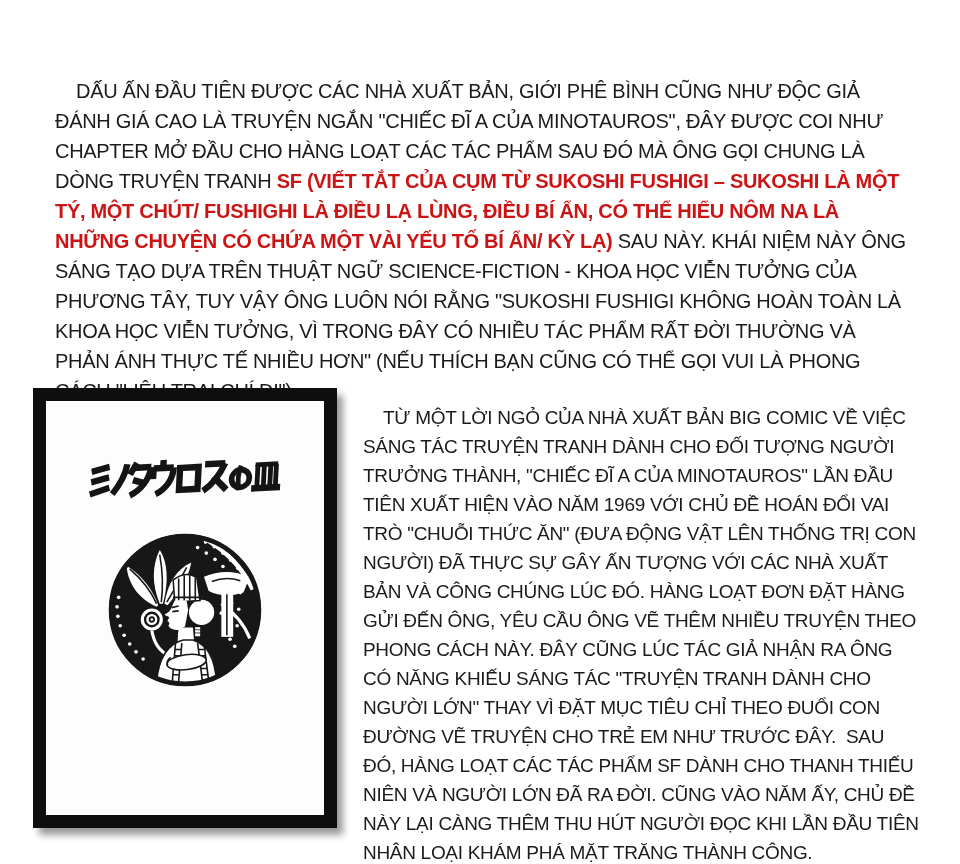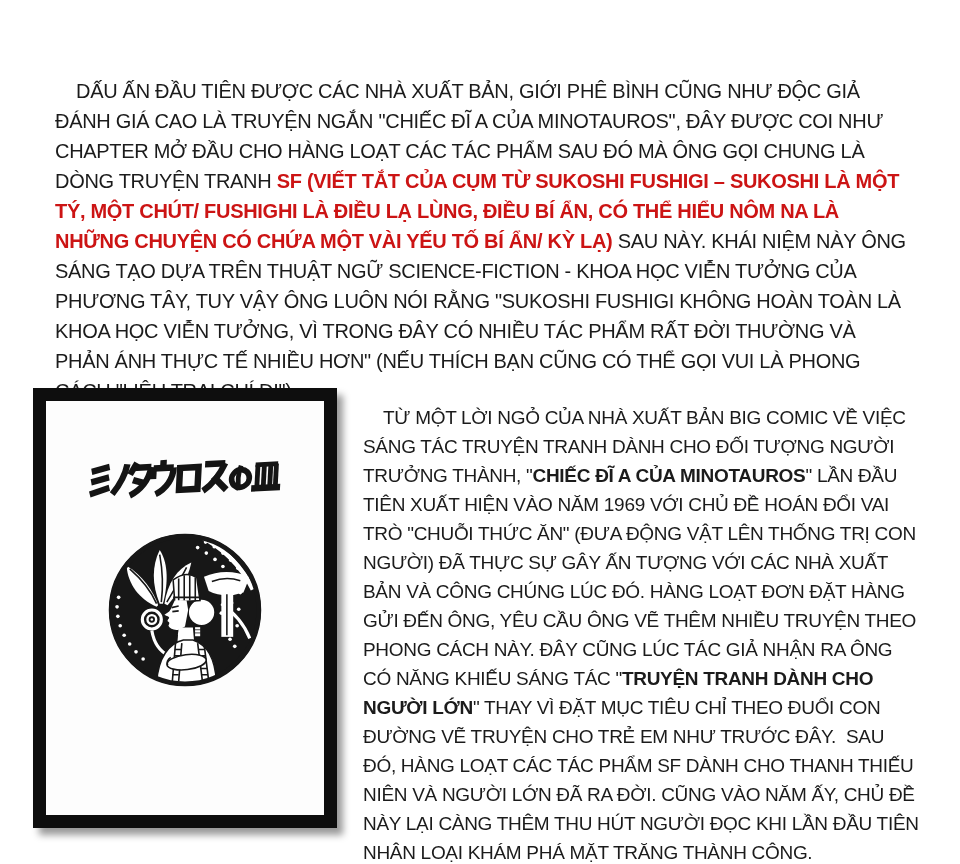--- a/index.html
+++ b/index.html
@@ -18,21 +18,21 @@
   }
   .para-intro{
     left:55px;top:46px;width:852px;
     font-size:20px;line-height:30px;letter-spacing:-0.3px;
   }
   .para-main{
     left:363px;top:374px;width:558px;
     font-size:19px;line-height:29px;letter-spacing:-0.3px;
   }
   .seg-red{color:#cc1414;font-weight:bold;}
-  .seg-bold{font-weight:bold;}
+  .seg-bold{font-weight:normal;}
   .poster{
     position:absolute;
     left:33px;top:388px;
     width:278px;height:414px;
     background:#fdfdfd;
     border:13px solid #0e0e0e;
     box-shadow:6px 7px 7px rgba(0,0,0,0.40);
     display:flex;flex-direction:column;align-items:center;
   }
   .poster-title{

